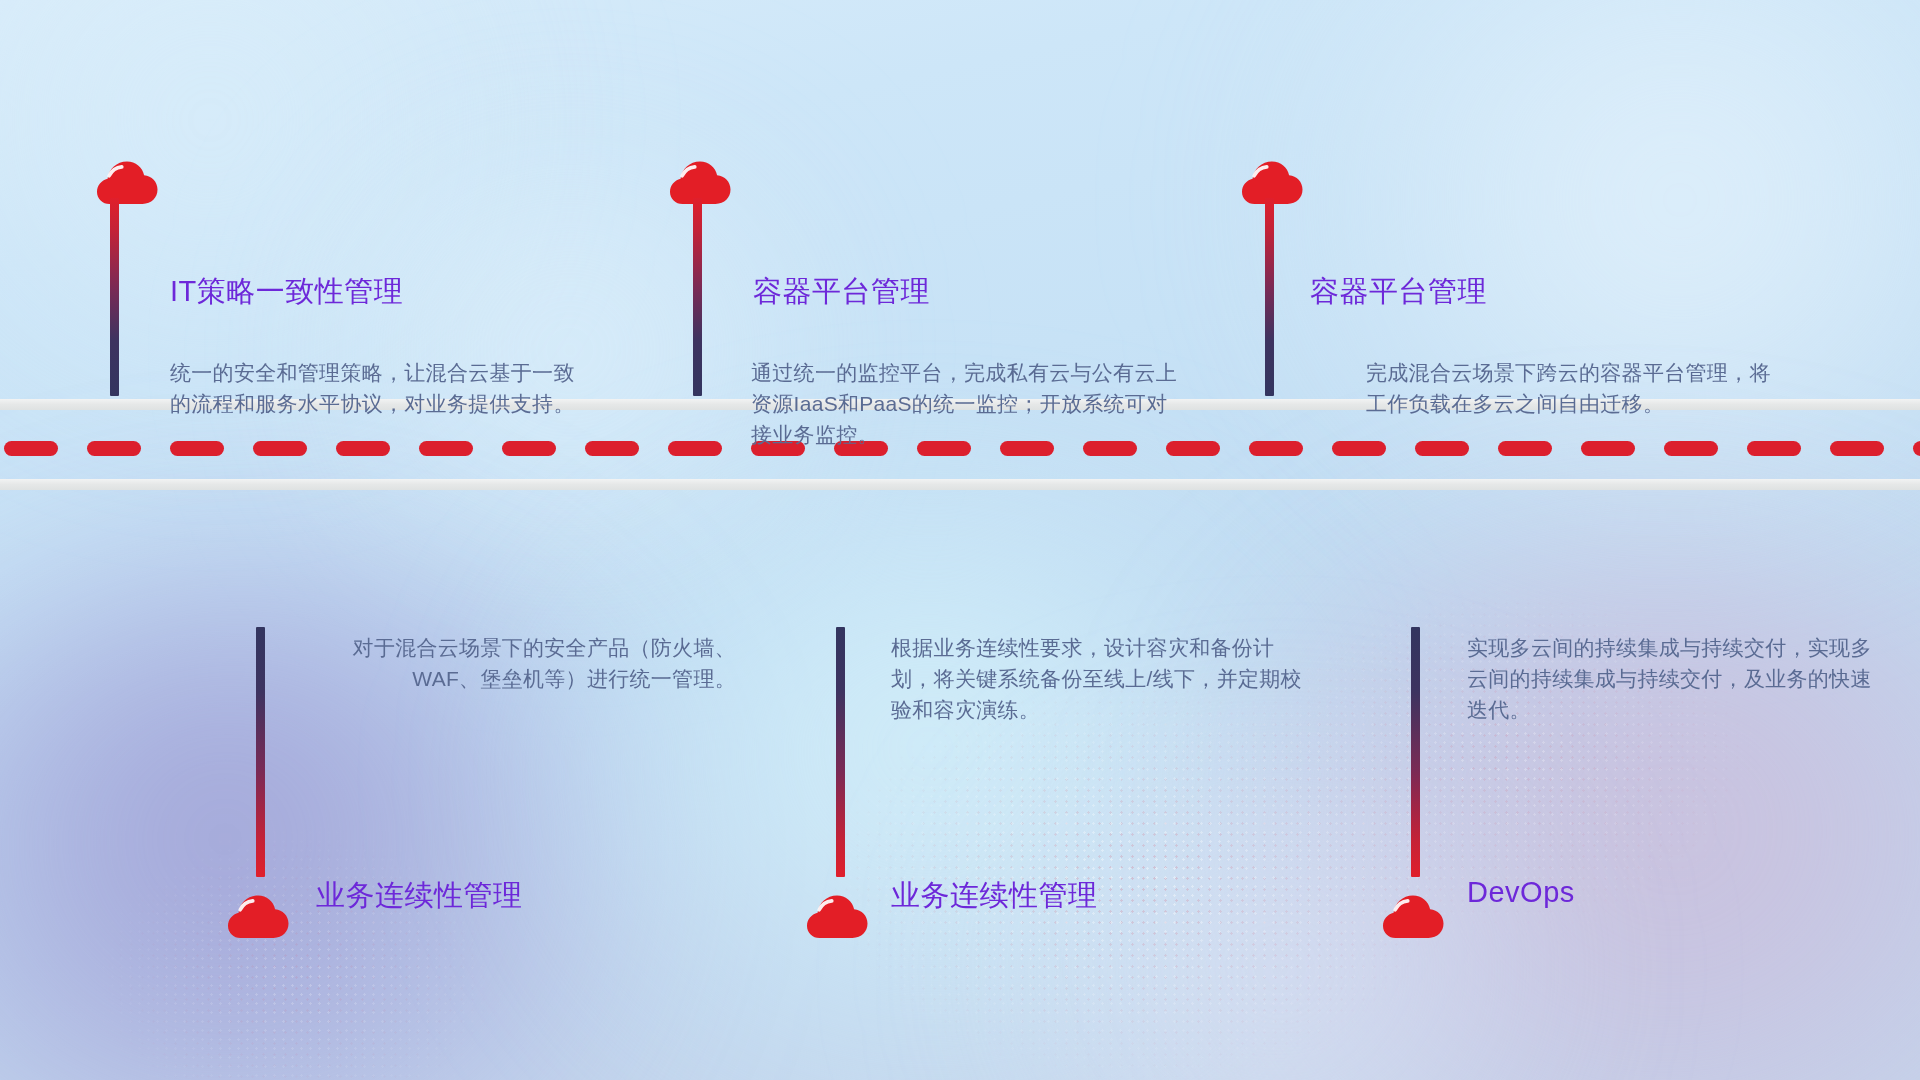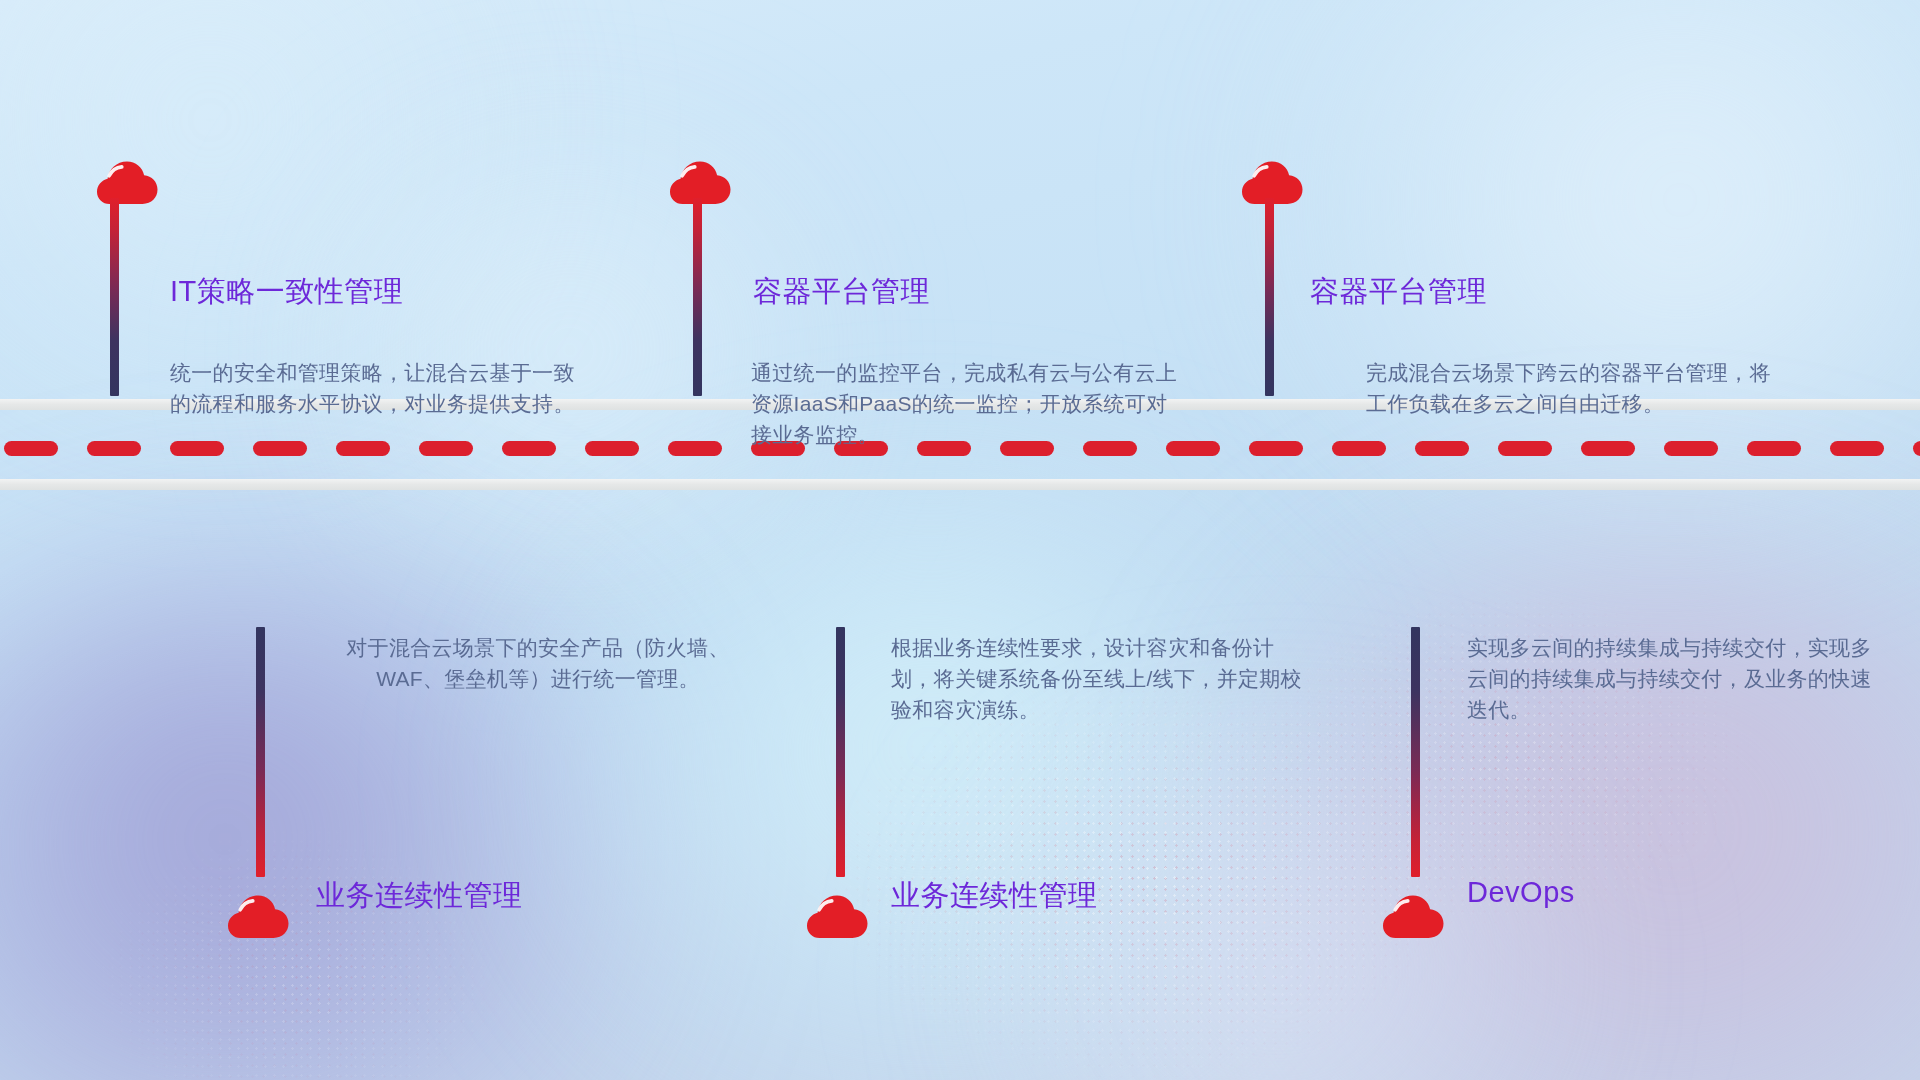--- a/index.html
+++ b/index.html
@@ -178,21 +178,21 @@
   <svg class="cloud" style="left:1242px; top:159px;" viewBox="0 0 62 46">
     <path d="M16.5 45h29c9 0 15-6.4 15-14.4 0-7.6-5.7-13.8-13.4-14.3C45.6 8.3 38.6 2.5 30 2.5 19.8 2.5 11.6 10 10.6 19.8 4.4 21.4 0 26.6 0 32.9 0 39.6 5.6 45 12.5 45z" fill="#e31e26"></path>
     <path d="M12.2 16.8c2.5-5.2 7.3-8.4 12.6-8.9" fill="none" stroke="#ffffff" stroke-width="3.6" stroke-linecap="round" opacity="0.92"></path>
   </svg>
   <div class="stem down" style="left:1265px; top:198px; height:198px;"></div>
   <div class="title" style="left:1310px; top:224px;">容器平台管理</div>
   <div class="desc" style="left:1366px; top:357px; width:420px;">完成混合云场景下跨云的容器平台管理，将工作负载在多云之间自由迁移。</div>
 </div>
 
 <div class="col">
-  <div class="desc" style="left:328px; top:632px; width:420px; text-align:center;">对于混合云场景下的安全产品（防火墙、WAF、堡垒机等）进行统一管理。</div>
+  <div class="desc" style="left:316px; top:632px; width:420px; text-align:right;">对于混合云场景下的安全产品（防火墙、WAF、堡垒机等）进行统一管理。</div>
   <div class="stem up" style="left:256px; top:627px; height:250px;"></div>
   <div class="title" style="left:316px; top:828px;">业务连续性管理</div>
   <svg class="cloud" style="left:228px; top:893px;" viewBox="0 0 62 46">
     <path d="M16.5 45h29c9 0 15-6.4 15-14.4 0-7.6-5.7-13.8-13.4-14.3C45.6 8.3 38.6 2.5 30 2.5 19.8 2.5 11.6 10 10.6 19.8 4.4 21.4 0 26.6 0 32.9 0 39.6 5.6 45 12.5 45z" fill="#e31e26"></path>
     <path d="M12.2 16.8c2.5-5.2 7.3-8.4 12.6-8.9" fill="none" stroke="#ffffff" stroke-width="3.6" stroke-linecap="round" opacity="0.92"></path>
   </svg>
 </div>
 
 <div class="col">
   <div class="desc" style="left:891px; top:632px; width:420px;">根据业务连续性要求，设计容灾和备份计划，将关键系统备份至线上/线下，并定期校验和容灾演练。</div>

